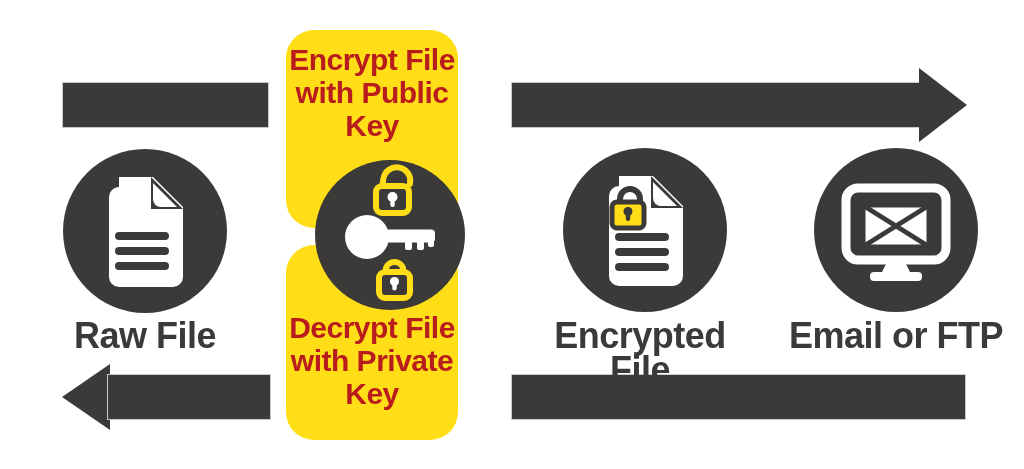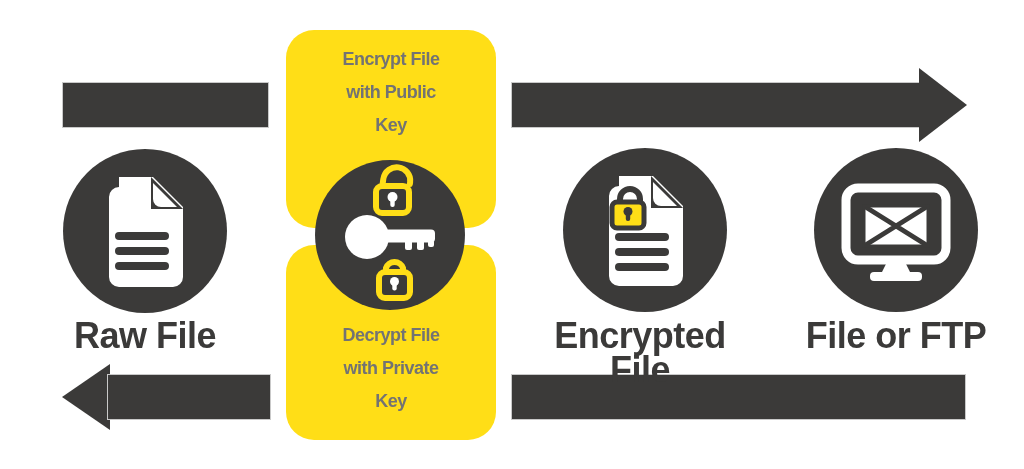--- a/index.html
+++ b/index.html
@@ -7,30 +7,30 @@
     position:relative;width:1024px;height:469px;background:#ffffff;overflow:hidden;
     font-family:"Liberation Sans", sans-serif;
   }
   .shaft{
     position:absolute;background:#3b3a39;
     box-shadow:0 0 0 1px #c9c9c9;
   }
   .arrowhead{position:absolute;}
   .node-circle{position:absolute;}
   .ybox{
-    position:absolute;width:210px;background:#ffde17;border-radius:28px;
-    display:flex;justify-content:center;color:#737373;
-    font-weight:bold;font-size:18px;line-height:33px;letter-spacing:-0.5px;
+    position:absolute;width:172px;background:#ffde17;border-radius:28px;
+    display:flex;justify-content:center;color:#b91c1c;
+    font-weight:bold;font-size:30px;line-height:33px;letter-spacing:-0.5px;
     text-align:center;
   }
   .ybox .boxtext{white-space:pre-line;}
   .ybox.top{top:30px;left:286px;height:198px;align-items:flex-start;padding-top:0;}
   .ybox.top .boxtext{margin-top:13px;}
   .ybox.bottom{top:245px;left:286px;height:195px;align-items:flex-end;}
-  .ybox.bottom .boxtext{margin-bottom:22px;}
+  .ybox.bottom .boxtext{margin-bottom:30px;}
   .node-label{
     position:absolute;top:319px;height:36px;width:220px;
     font-weight:bold;font-size:36px;line-height:34px;letter-spacing:-0.5px;
     color:#3b3a39;text-align:center;
   }
 </style>
 </head>
 <body>
 
 <div class="canvas">
@@ -116,15 +116,15 @@
 
   <svg class="node-circle" style="left:814px;top:148px;" width="164" height="164">
     <circle cx="82" cy="82" r="82" fill="#3b3a39"></circle>
     <rect x="32" y="40" width="100" height="72" rx="12" fill="none" stroke="#ffffff" stroke-width="9"></rect>
     <rect x="50" y="58" width="64" height="40" fill="#ffffff"></rect>
     <path d="M50,58 L114,98 M114,58 L50,98" stroke="#3b3a39" stroke-width="5"></path>
     <rect x="50" y="58" width="64" height="40" fill="none" stroke="#3b3a39" stroke-width="3"></rect>
     <polygon points="74,112 90,112 96,124 68,124" fill="#ffffff"></polygon>
     <rect x="56" y="124" width="52" height="9" rx="4" fill="#ffffff"></rect>
   </svg>
-  <div class="node-label" style="left:786px;">File or FTP</div>
+  <div class="node-label" style="left:786px;">Email or FTP</div>
 
 </div>
 
 </body></html>

